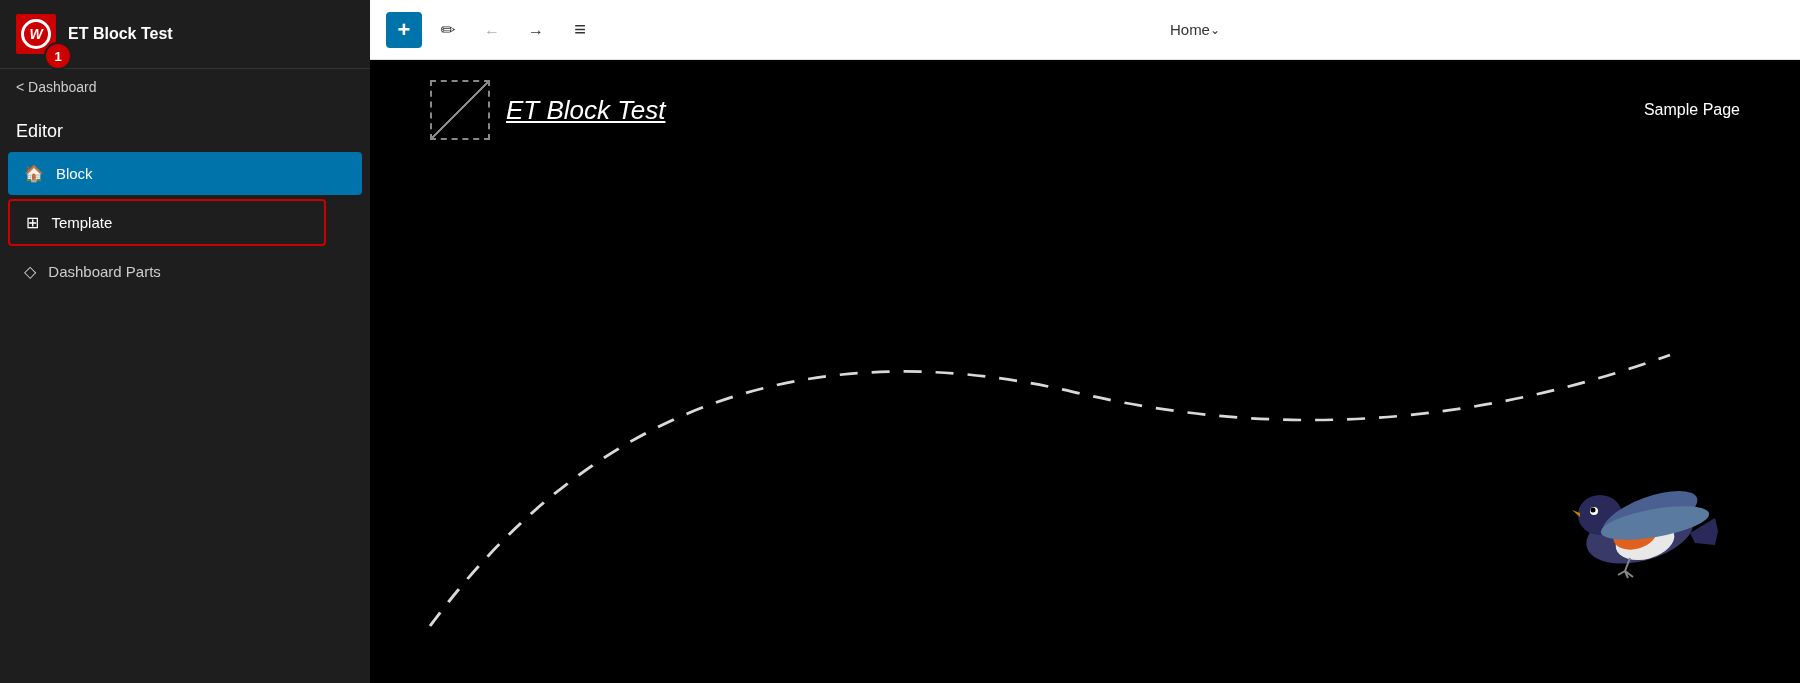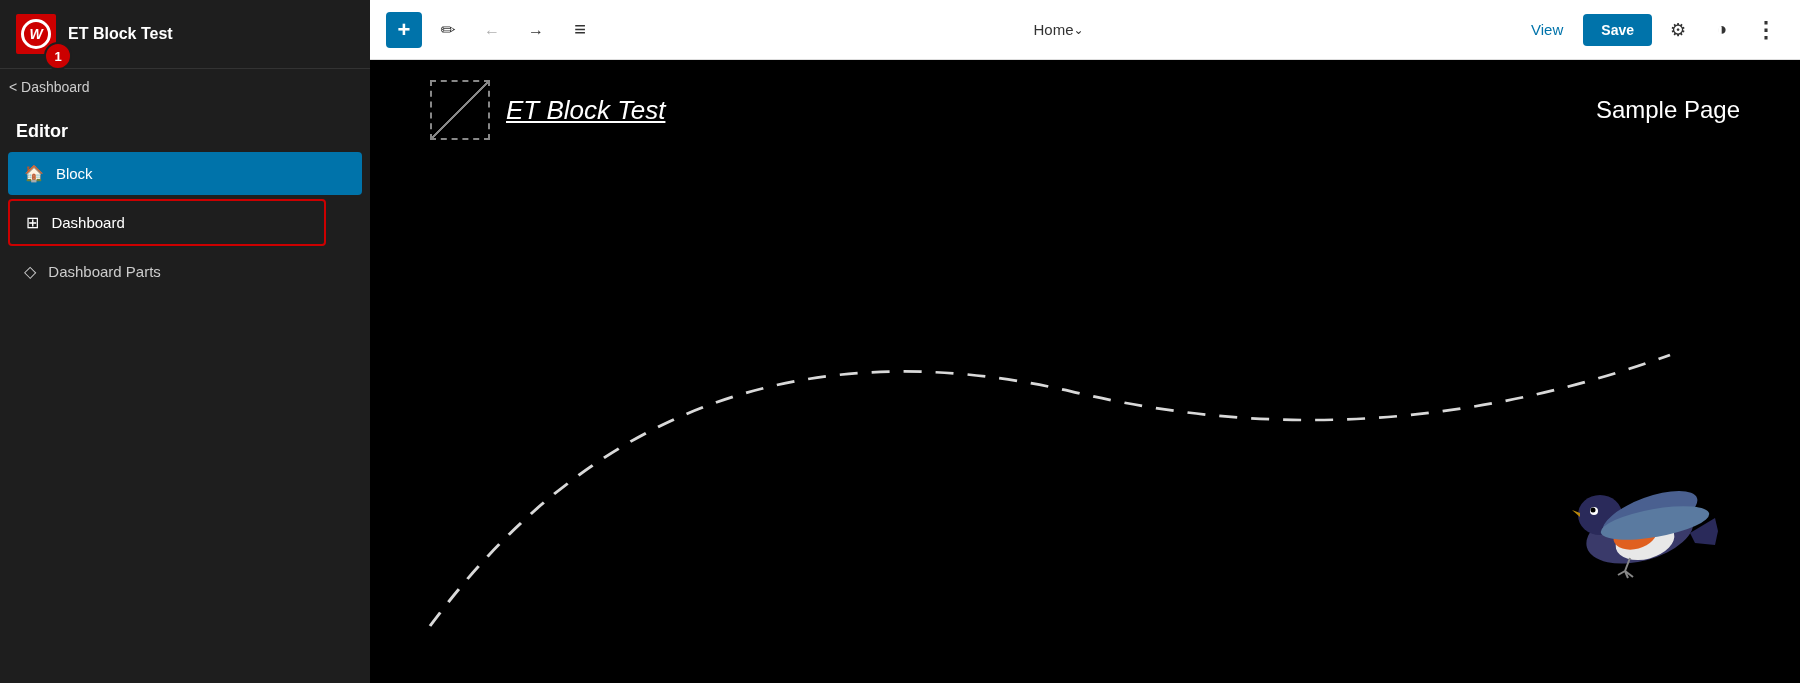--- a/index.html
+++ b/index.html
@@ -184,31 +184,31 @@
     }
 
     .badge-1 {
       background: #cc0000;
       border: 2px solid #1e1e1e;
     }
 
     .dashboard-link {
       display: flex;
       gap: 6px;
-      padding: 10px 9px;
+      padding: 10px 16px;
       color: #ccc;
       font-size: 14px;
       cursor: pointer;
       text-decoration: none;
     }
 
     .editor-label {
       padding: 16px 16px 8px;
       font-size: 18px;
-      font-weight: 700;
+      font-weight: 400;
       color: #fff;
     }
 
     .nav-item {
       display: flex;
       align-items: center;
       gap: 12px;
       padding: 12px 16px;
       cursor: pointer;
       font-size: 15px;
@@ -289,21 +289,21 @@
 
     .canvas-site-title {
       font-size: 26px;
       font-style: italic;
       font-weight: 500;
       color: #fff;
       text-decoration: underline;
     }
 
     .canvas-nav-right {
-      font-size: 24px;
+      font-size: 16px;
       color: #fff;
     }
 
     
     .bird-area {
       position: absolute;
       bottom: 60px;
       right: 80px;
       width: 180px;
       height: 130px;
@@ -345,21 +345,21 @@
     <div class="editor-label">Editor</div>
 
     <div class="nav-item active">
       <span class="nav-icon">🏠</span>
       <span>Block</span>
     </div>
 
     <div style="display:flex; align-items:center; position:relative;">
       <div class="nav-item highlighted" style="flex:1; border: 2px solid #cc0000;">
         <span class="nav-icon">⊞</span>
-        <span>Dashboard</span>
+        <span>Template</span>
       </div>
       <div class="badge-circle badge-2" style="background:#cc0000; border:2px solid #1e1e1e; width:28px; height:28px; border-radius:50%; color:white; display:flex; align-items:center; justify-content:center; font-size:13px; font-weight:bold; margin-left:8px; flex-shrink:0;">2</div>
     </div>
 
     <div class="nav-item">
       <span class="nav-icon">◇</span>
       <span>Dashboard Parts</span>
     </div>
 
   </div>
@@ -381,33 +381,20 @@
         <span style="font-size:20px;">≡</span>
       </button>
 
       <div class="toolbar-center">
         <button class="home-btn">
           <span>Home</span>
           <span style="font-size:12px;">⌄</span>
         </button>
       </div>
 
-      <div class="toolbar-right">
-        <button class="view-btn">View</button>
-        <button class="save-btn">Save</button>
-        <button class="icon-btn">
-          <span>⚙</span>
-        </button>
-        <button class="icon-btn">
-          <span>◑</span>
-        </button>
-        <button class="icon-btn">
-          <span style="font-size:22px; font-weight:bold;">⋮</span>
-        </button>
-      </div>
     </div>
 
     <div class="main">
 
       <div class="canvas-header">
         <div class="canvas-logo-area">
           <div class="canvas-logo-placeholder"></div>
           <span class="canvas-site-title">ET Block Test</span>
         </div>
         <span class="canvas-nav-right">Sample Page</span>

